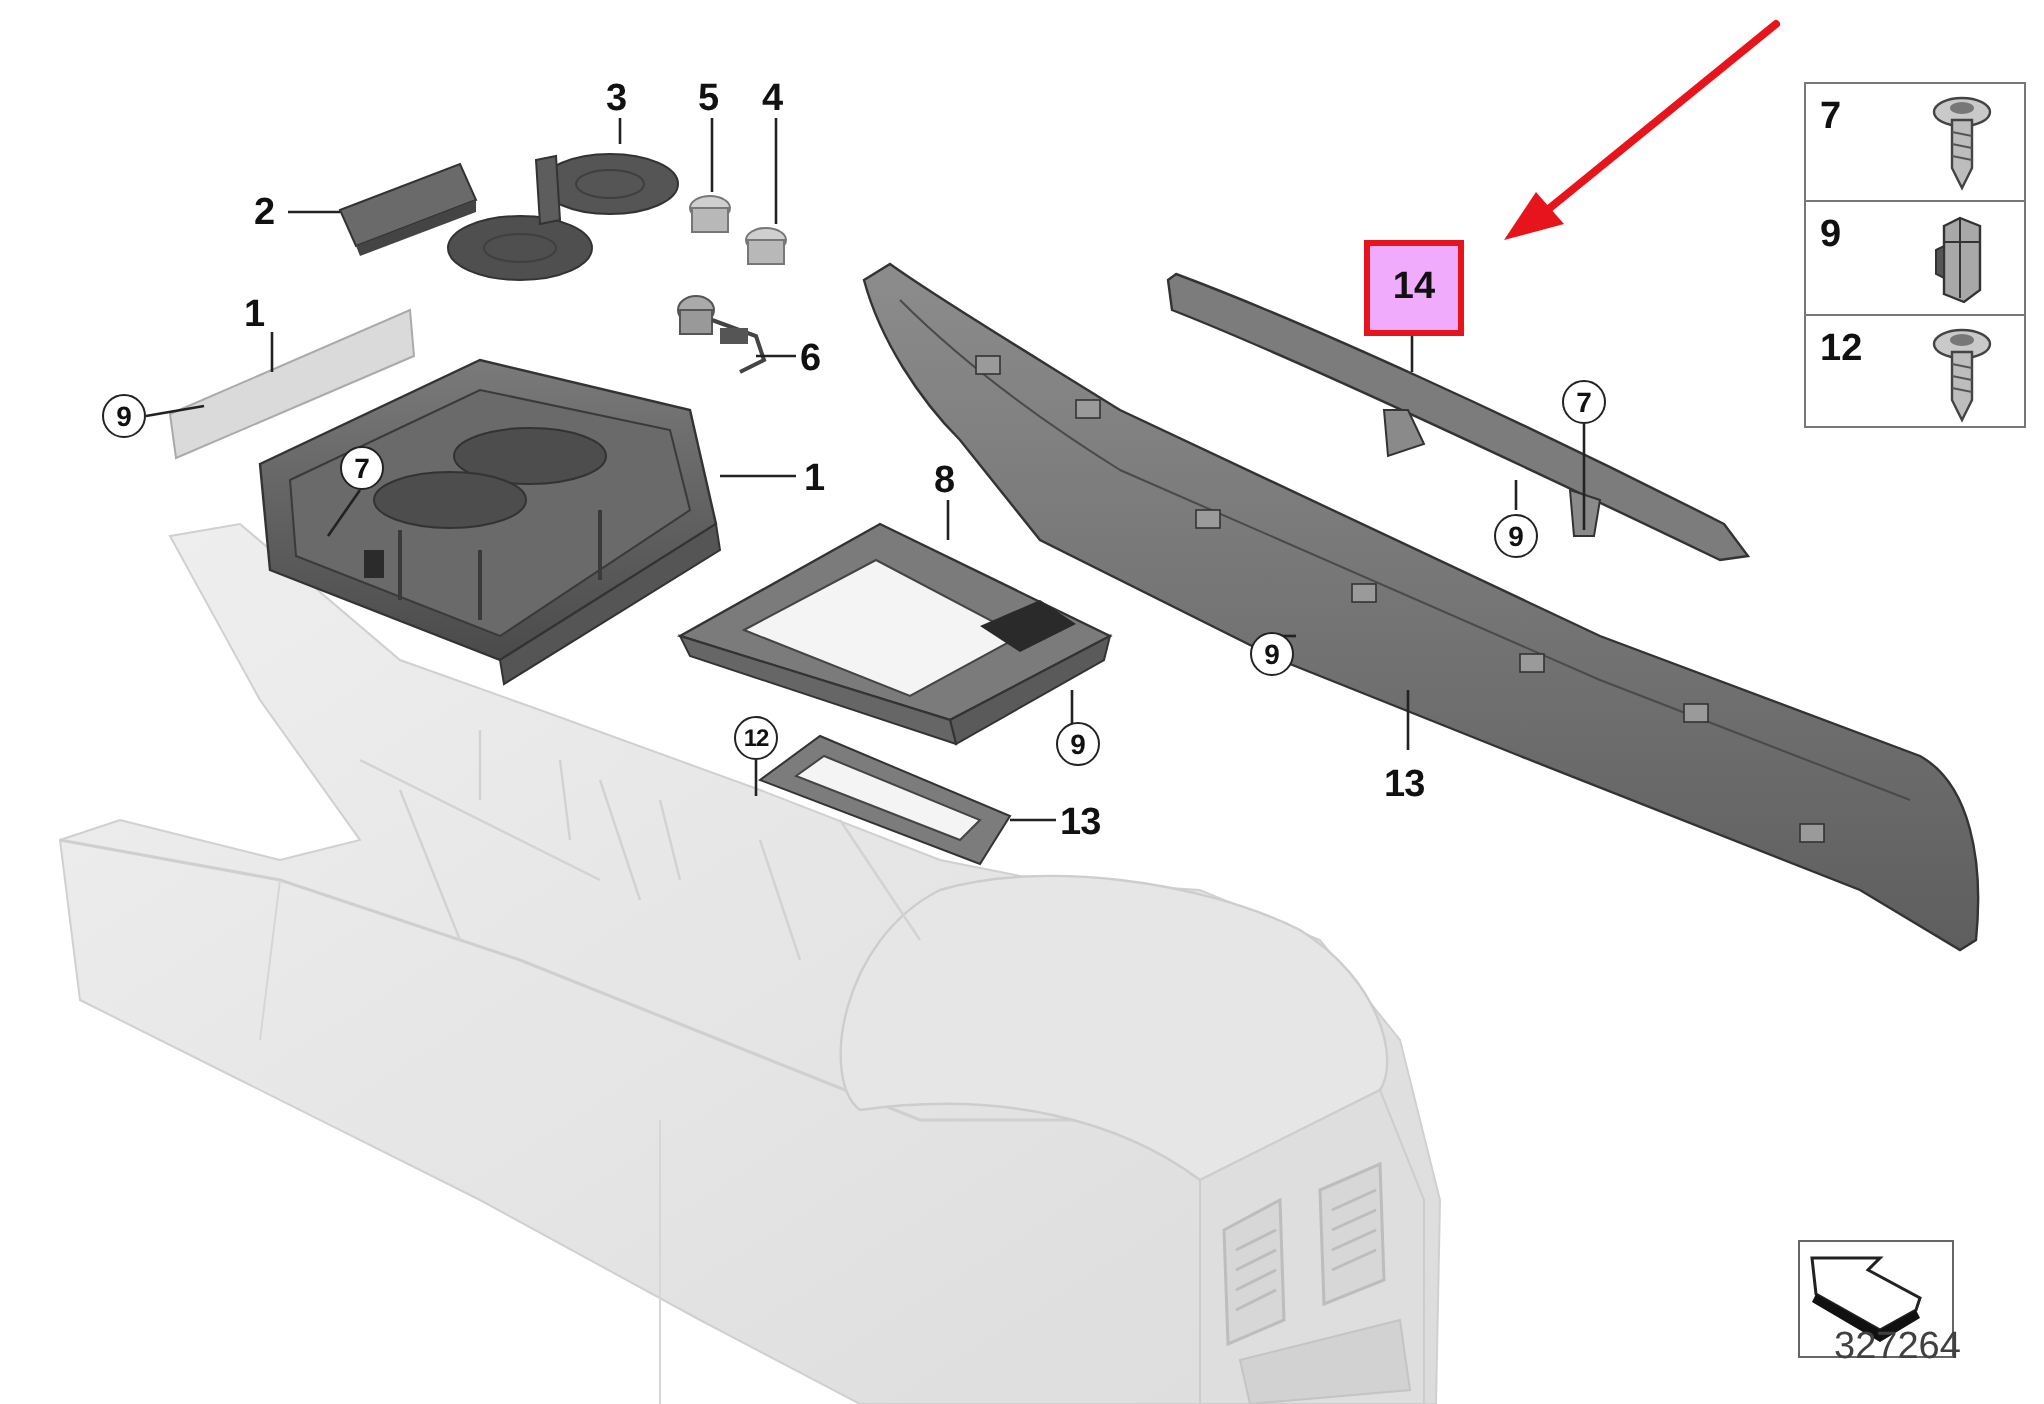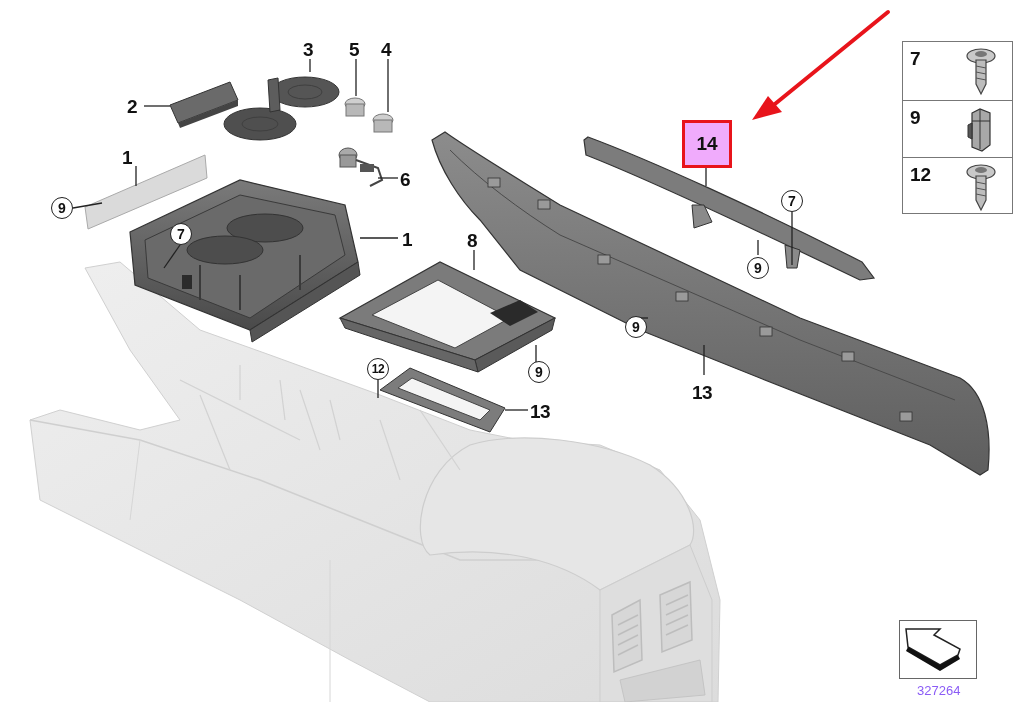--- a/index.html
+++ b/index.html
@@ -19,21 +19,21 @@
             font-weight: bold; font-size: 19px; color: #111; }
   .legend { position: absolute; left: 902px; top: 41px; width: 111px; height: 173px;
             border: 1px solid #777; box-sizing: border-box; background: #fff; }
   .legend .row { position: absolute; left: 0; width: 100%; border-top: 1px solid #777;
                  box-sizing: border-box; }
   .legend .row:first-child { border-top: none; }
   .legend .num { position: absolute; left: 7px; top: 6px; font-weight: bold; font-size: 19px; color: #111; }
   .legend svg { position: absolute; right: 14px; top: 4px; }
   .ref-box { position: absolute; left: 899px; top: 620px; width: 78px; height: 59px;
              border: 1px solid #666; box-sizing: border-box; background:#fff; }
-  .ref-num { position: absolute; left: 917px; top: 683px; font-size: 13px; color: #8b5cf6; }
+  .ref-num { position: absolute; left: 917px; top: 663px; font-size: 19px; color: #404040; }
 </style>
 </head>
 <body>
 
 <div id="stage">
 
   <svg class="art" width="1022" height="702" viewBox="0 0 1022 702">
     <defs>
       <linearGradient id="consoleG" x1="0" y1="0" x2="1" y2="1">
         <stop offset="0" stop-color="#efefef"></stop>

